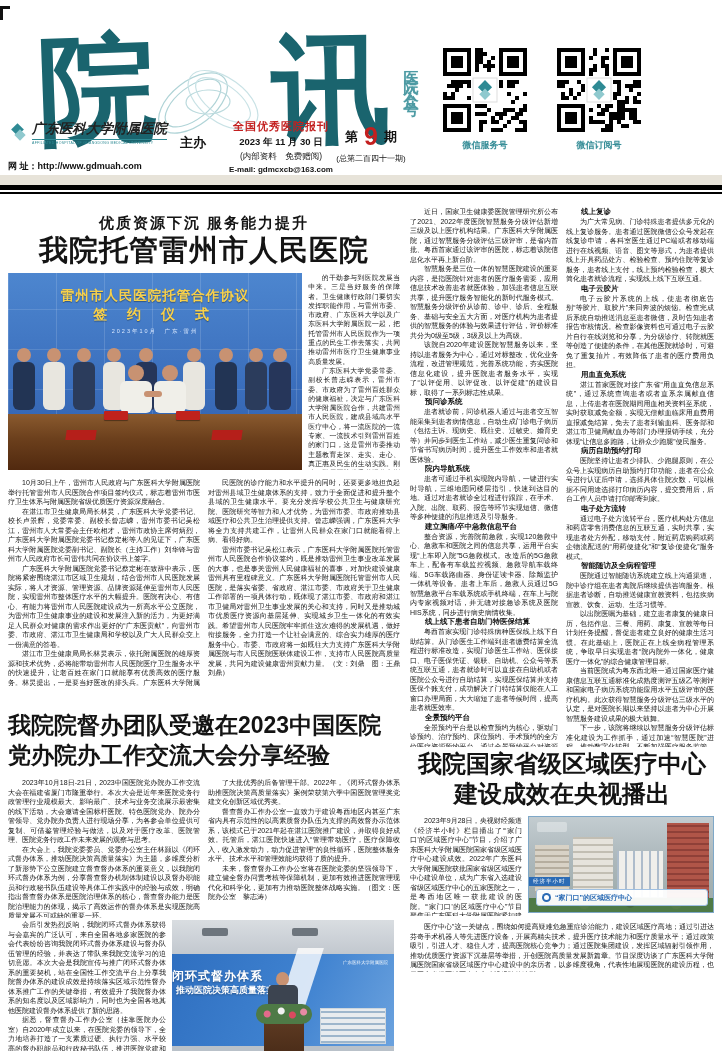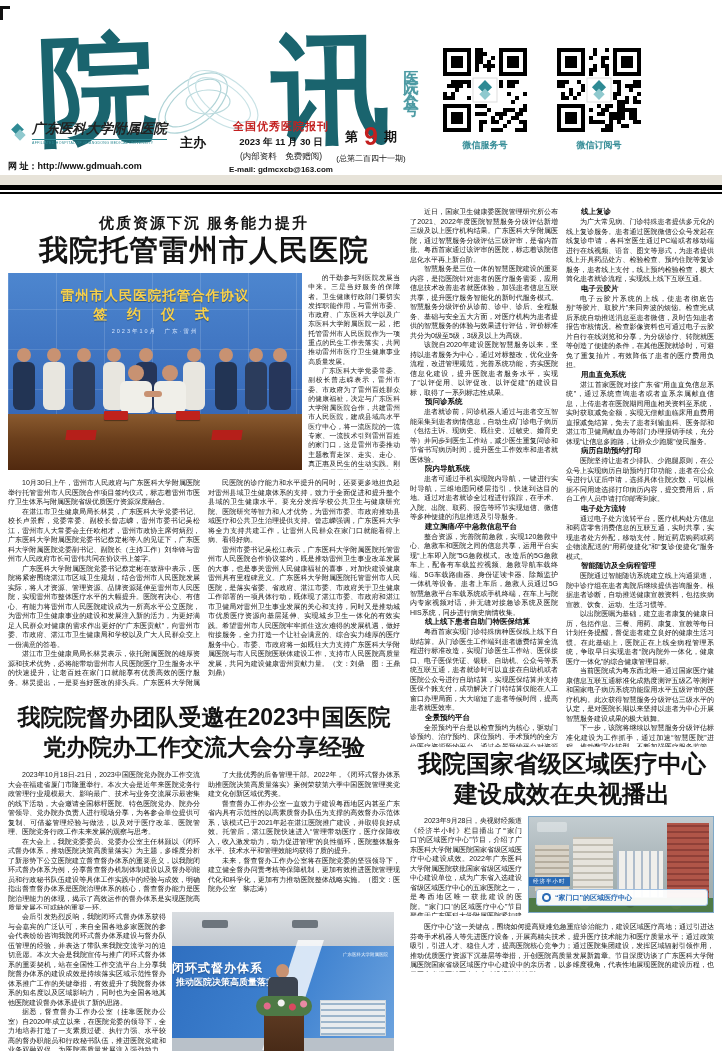--- a/index.html
+++ b/index.html
@@ -42,21 +42,21 @@
   
   #content { position:absolute; left:8px; top:200px; width:706px; display:flex; gap:10px; }
   #left-col { width:392px; }
   #right-col { width:304px; }
 
   .t { font-size:7px; line-height:9.5px; text-align:justify; text-indent:2em; color:#151515; }
   .subhead { font-size:7.5px; line-height:10px; font-weight:bold; text-indent:2em; }
 
   .kicker { text-align:center; font-size:15px; font-weight:bold; letter-spacing:2px; margin-top:14px; }
   .headline-1 { text-align:center; font-size:29px; font-weight:bold; letter-spacing:1px; line-height:32px; margin-top:1px; }
-  .headline-2 { text-align:center; font-size:23px; font-weight:bold; line-height:30px; margin-top:16px; }
+  .headline-2 { font-size:23px; font-weight:bold; line-height:30px; margin-top:24px; }
   .headline-r1 { text-align:center; font-size:23px; font-weight:bold; line-height:29px; margin-top:4px; }
   .headline-r2 { text-align:center; font-size:24px; font-weight:bold; line-height:30px; margin-top:2px; }
 
   .a1-photo-row { display:flex; gap:6px; margin-top:7px; }
   .a1-side { width:99px; height:197px; overflow:hidden; }
   .a1-side .t { font-size:6.8px; line-height:9.3px; }
   .a1-body { display:flex; gap:8px; margin-top:8px; }
   .a1-body .col { width:192px; height:208px; overflow:hidden; }
   .a2-upper { display:flex; gap:8px; margin-top:8px; }
   .a2-upper .col { width:192px; height:140px; overflow:hidden; }

